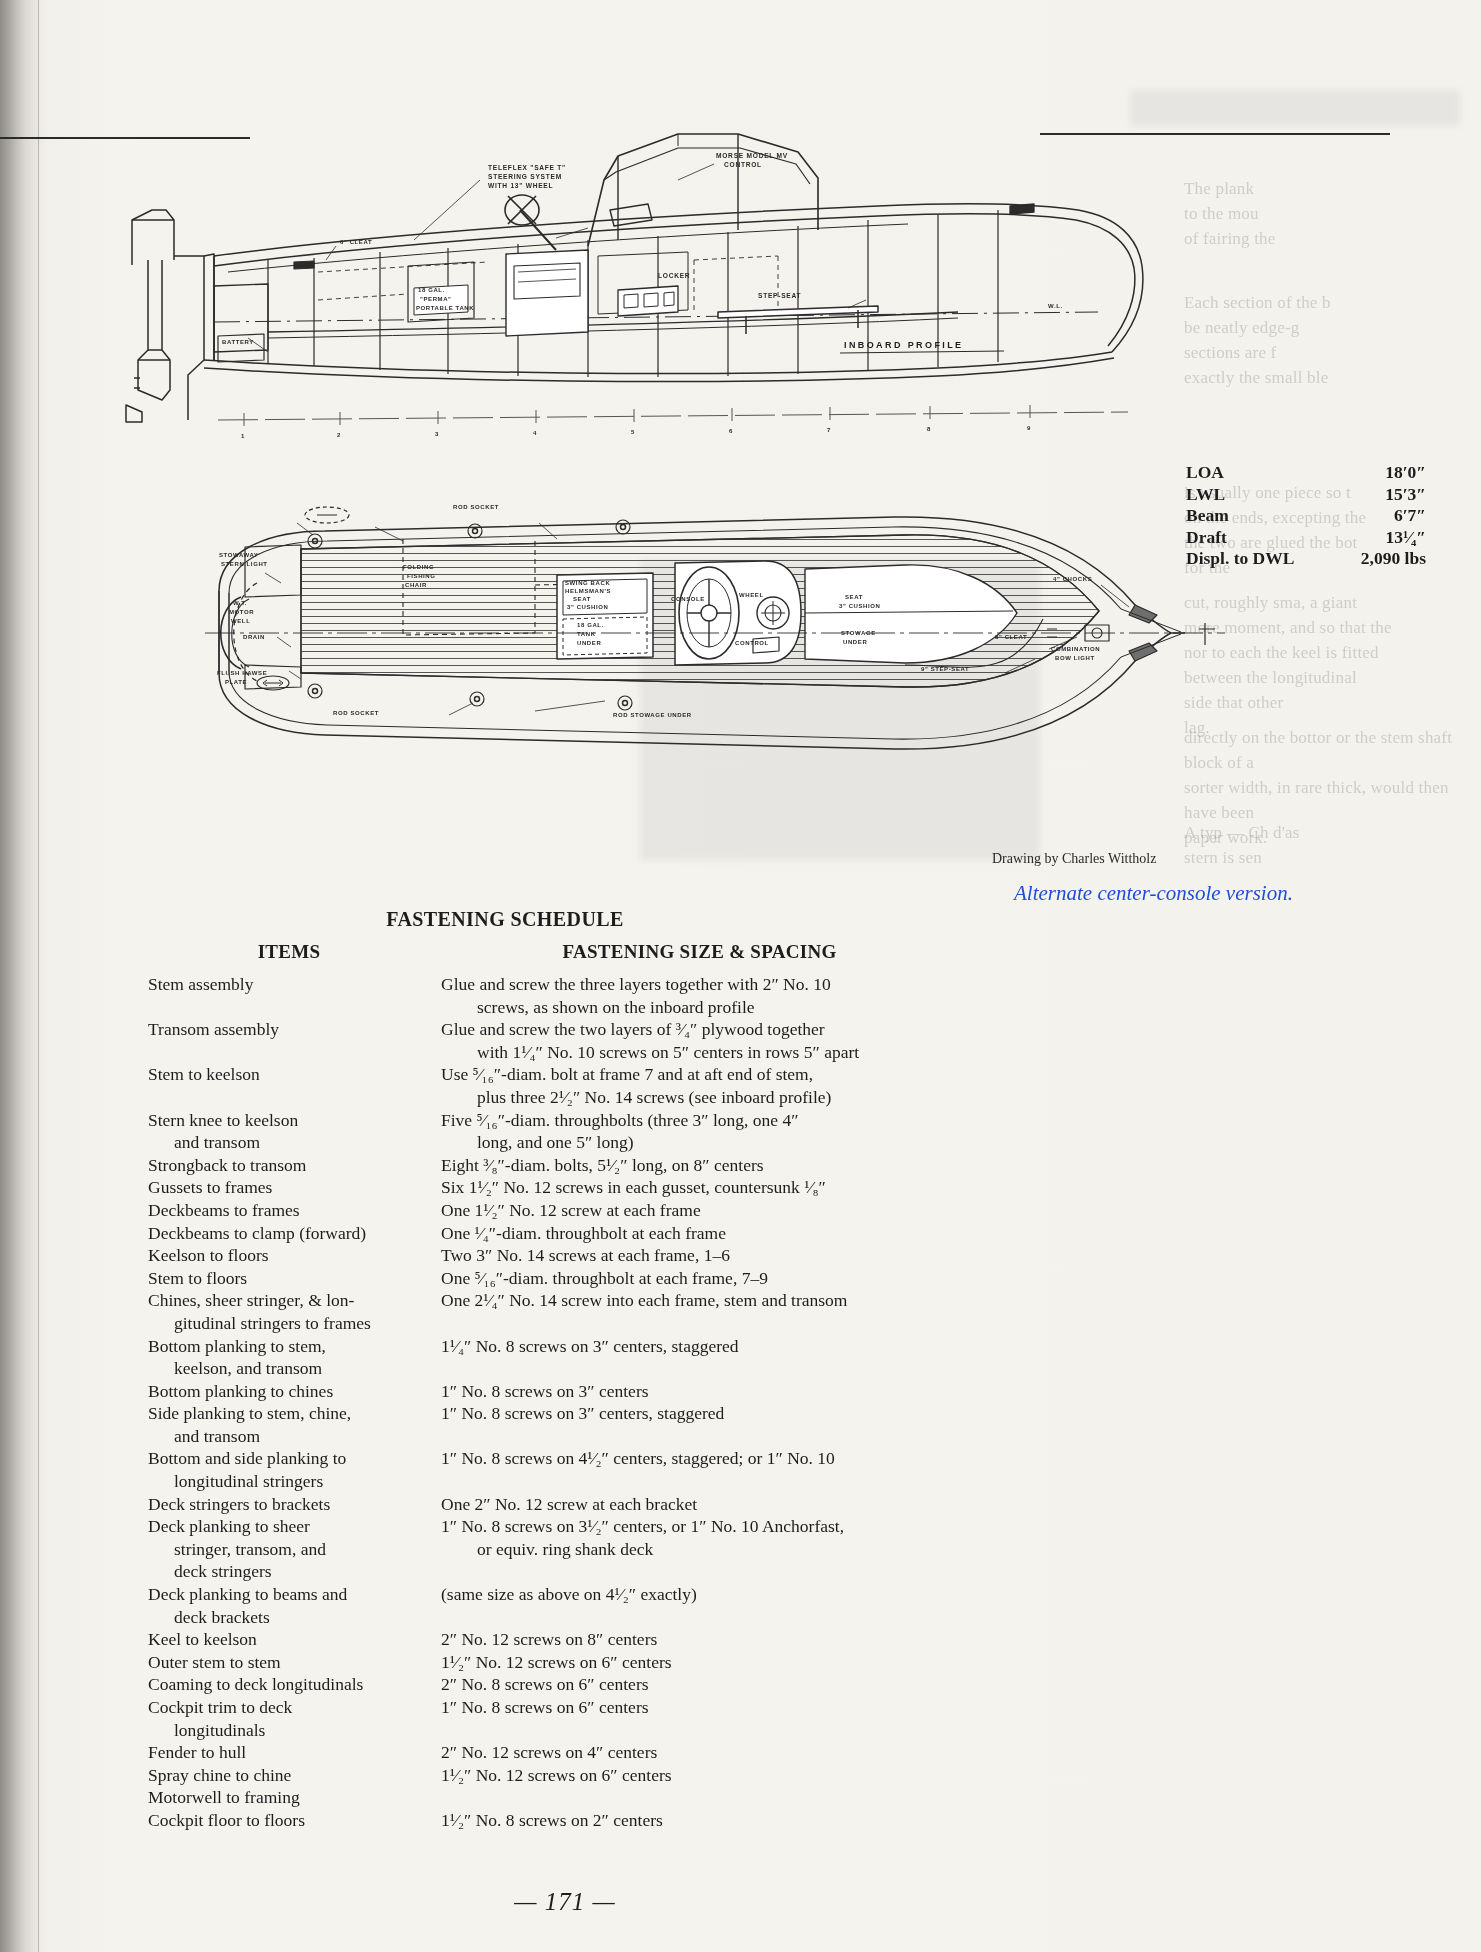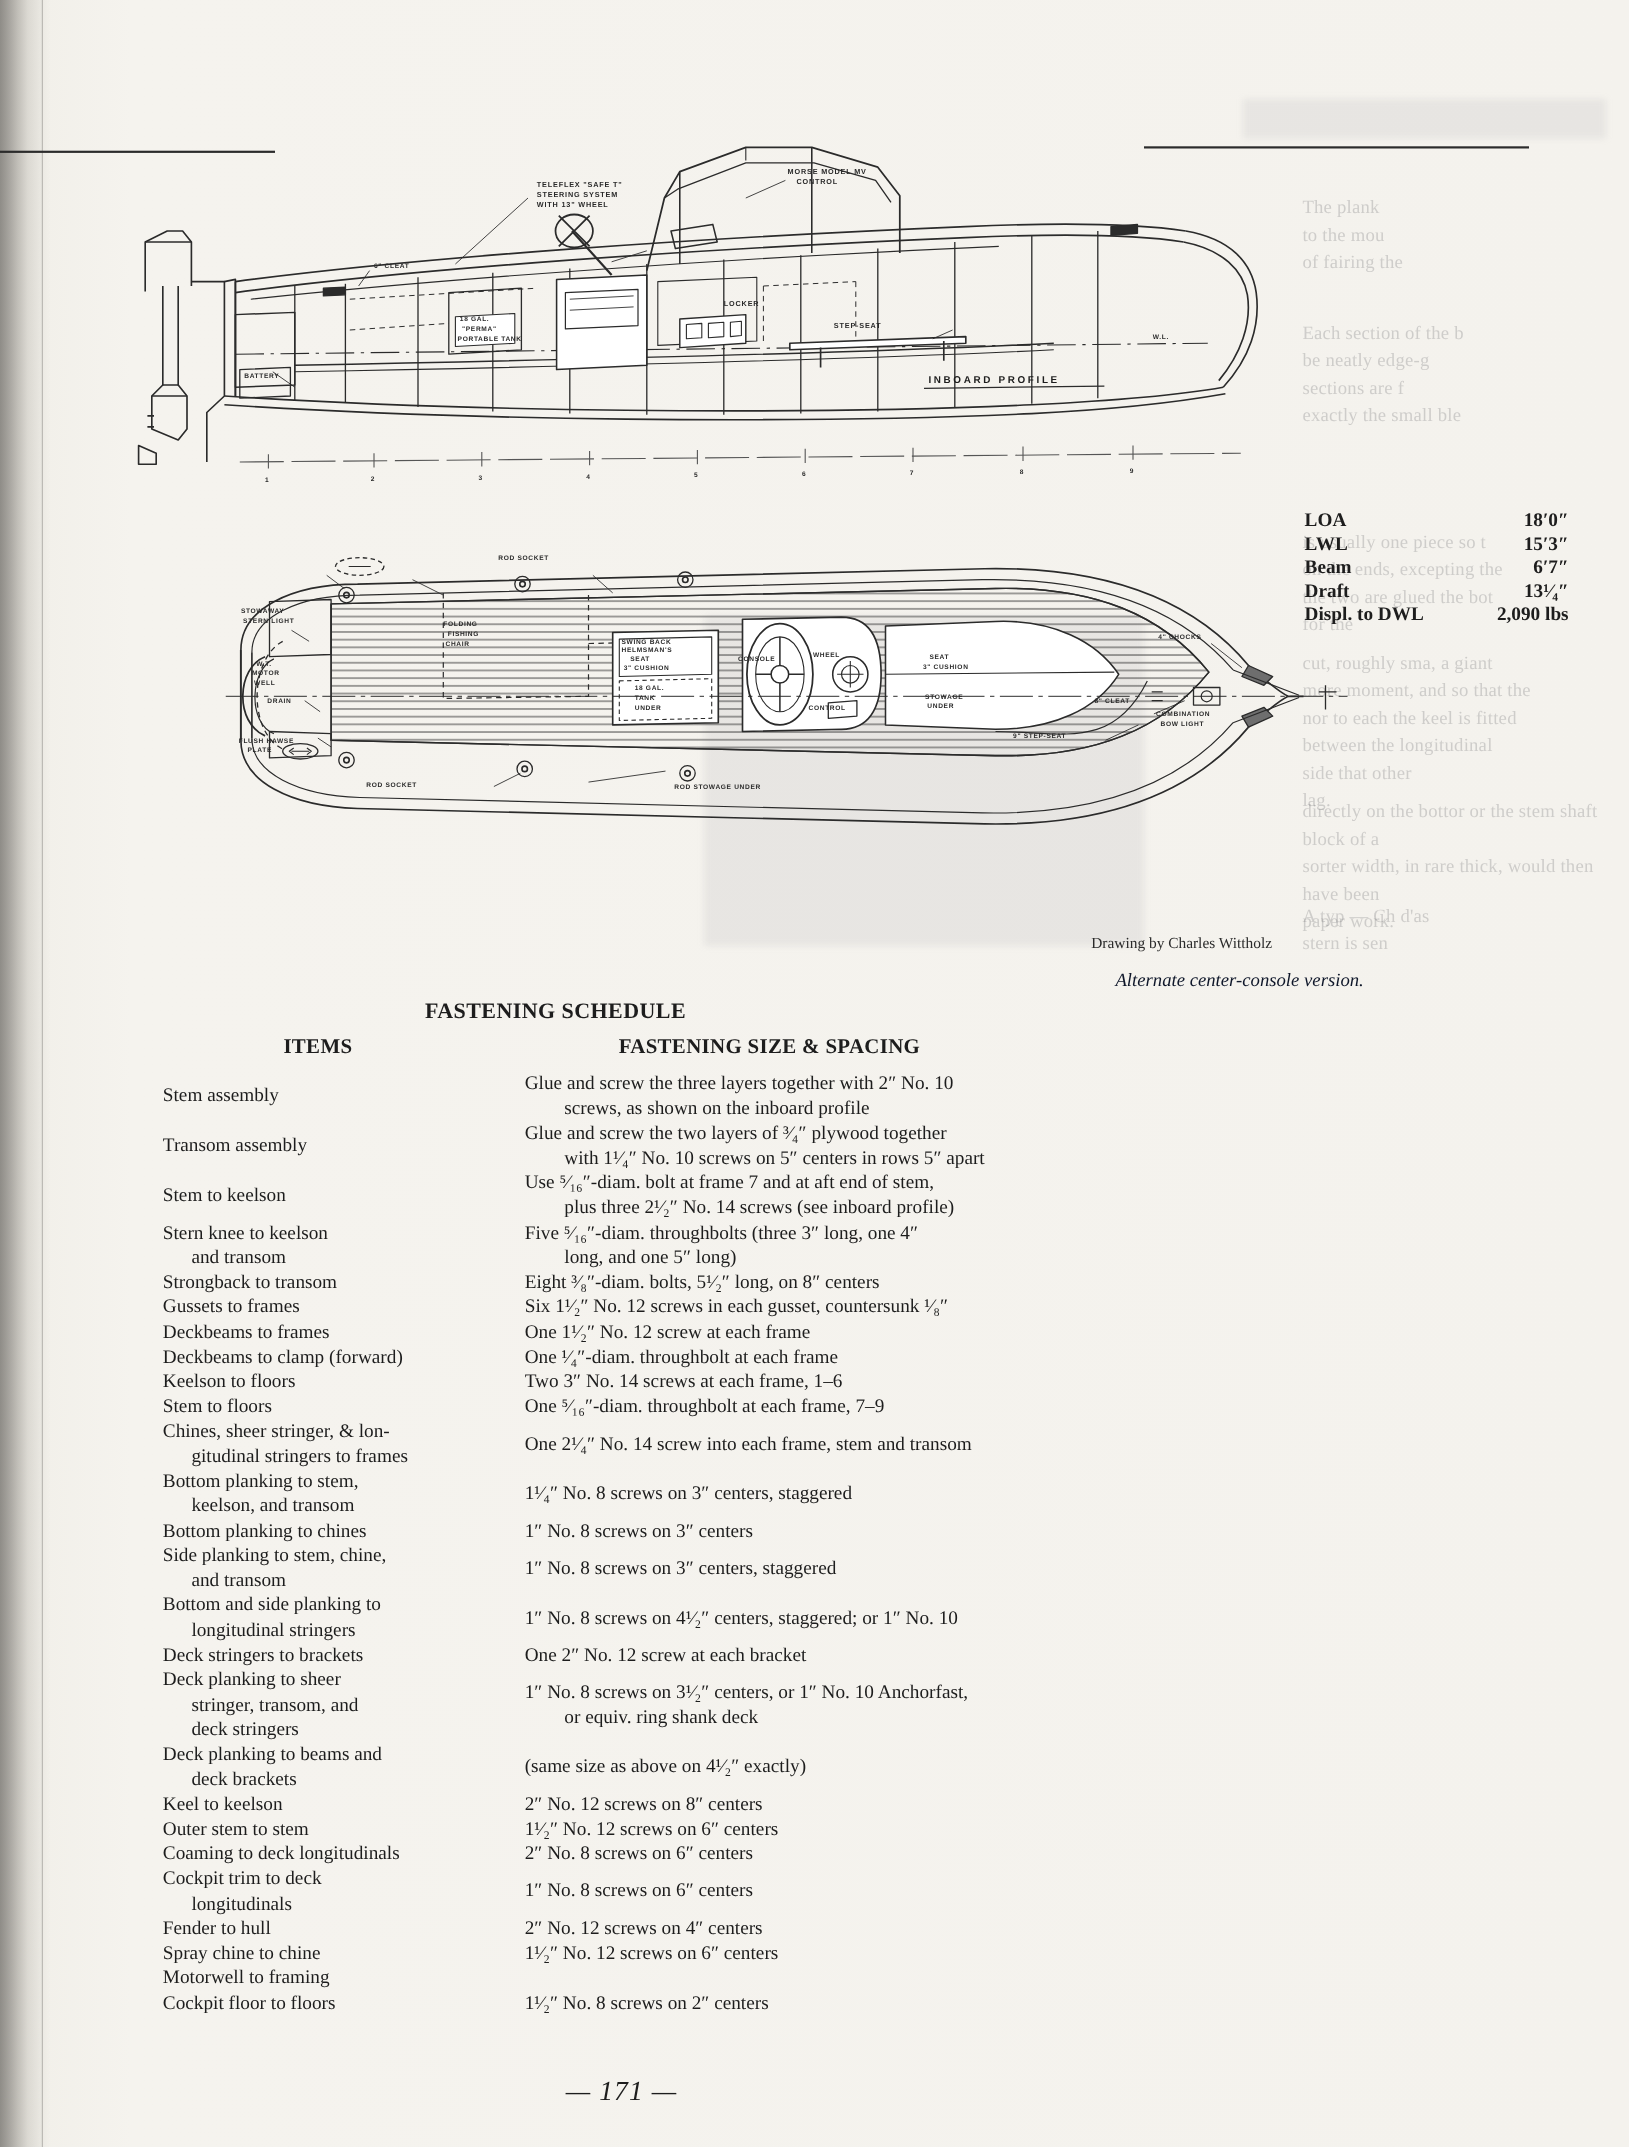--- a/index.html
+++ b/index.html
@@ -85,22 +85,22 @@
   .spec-row .v{font-weight:bold;}
 
   
   .credit{
     position:absolute;left:992px;top:851px;
     font-size:14px;font-family:"Liberation Serif",serif;
     color:#2a2a2a;
   }
   .caption{
     position:absolute;left:1014px;top:881px;
-    font-size:17px;font-style:italic;
-    font-family:"Liberation Serif",serif;color:#0f172a;
+    font-size:21px;font-style:italic;
+    font-family:"Liberation Serif",serif;color:#1d4ed8;
   }
 
   
   .fs-title{
     position:absolute;top:908px;left:0;width:1010px;
     text-align:center;
     font-size:20px;font-weight:bold;letter-spacing:.4px;
     font-family:"Liberation Serif",serif;
   }
   .fs-headrow{
@@ -112,21 +112,21 @@
     font-size:19px;font-weight:bold;letter-spacing:.3px;
   }
   .fs-head-spec{
     flex:1;text-align:center;
     font-size:19px;font-weight:bold;letter-spacing:.3px;
     padding-right:44px;
   }
   .fs-table{
     position:absolute;top:973px;left:148px;width:900px;
   }
-  .fs-row{display:flex;align-items:center;gap:36px;}
+  .fs-row{display:flex;align-items:flex-start;}
   .fs-item{
     width:287px;flex:none;
     font-size:17.5px;line-height:22.6px;
     padding-right:6px;
   }
   .fs-item .cont{padding-left:26px;display:block;}
   .fs-spec{
     flex:1;
     font-size:17.5px;line-height:22.6px;
   }

